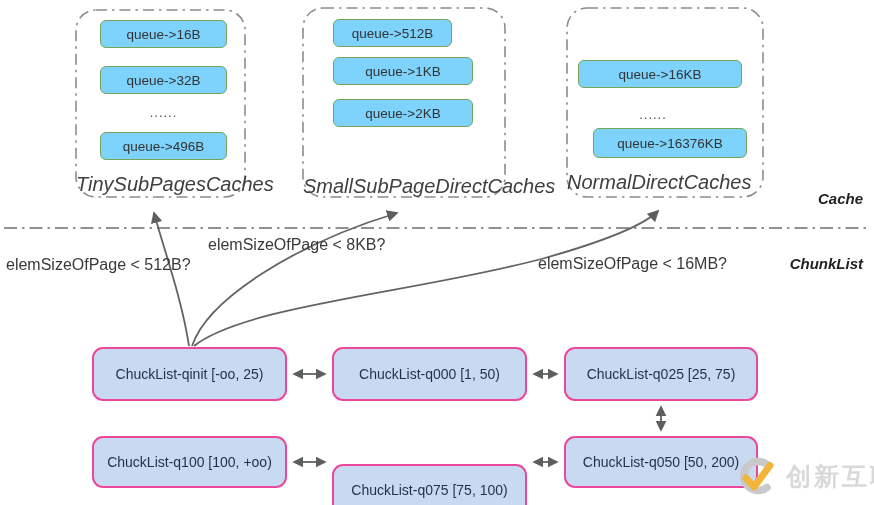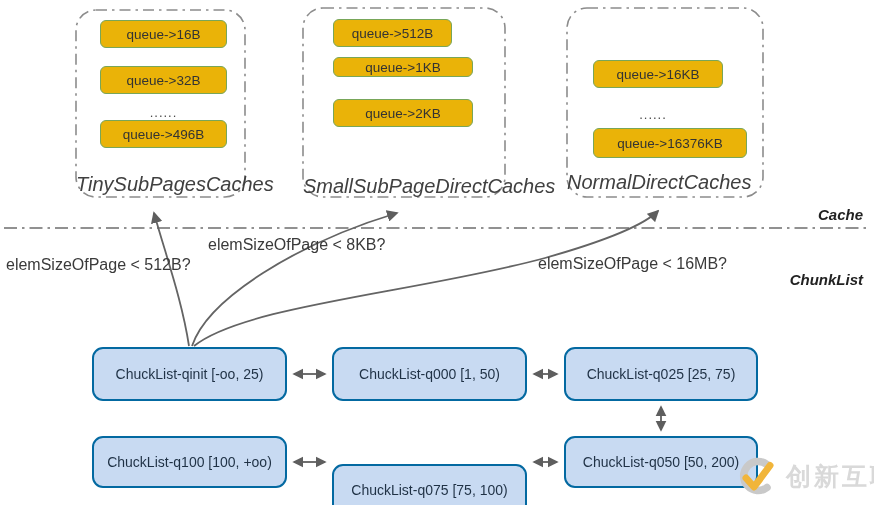--- a/index.html
+++ b/index.html
@@ -3,43 +3,42 @@
 <meta charset="utf-8">
 <style>
   html,body{margin:0;padding:0;background:#ffffff;}
   .canvas{
     position:relative;width:874px;height:505px;background:#ffffff;overflow:hidden;
     font-family:"Liberation Sans", sans-serif;
   }
   .layer{position:absolute;left:0;top:0;}
   .qbox{
     position:absolute;box-sizing:border-box;
-    background:#eab308;border:1.5px solid #78a659;border-radius:6px;
+    background:#7dd3fc;border:1.5px solid #78a659;border-radius:6px;
     display:flex;align-items:center;justify-content:center;
     font-size:13.5px;color:#333333;
   }
   .dots{
     position:absolute;display:flex;align-items:center;justify-content:center;
     font-size:13px;color:#4a4a4a;letter-spacing:1px;
   }
   .cache-label{
     position:absolute;font-style:italic;font-size:20px;color:#404040;
     text-align:left;
   }
   .node{
     position:absolute;box-sizing:border-box;
-    background:#c8daf2;border:2px solid #0369a1;border-radius:11px;
+    background:#c8daf2;border:2px solid #ec4899;border-radius:11px;
     display:flex;align-items:center;justify-content:center;
     font-size:14px;color:#1f3145;
   }
   .cond{position:absolute;font-size:16px;color:#3a3a3a;white-space:nowrap;}
   .seclabel{
     position:absolute;font-weight:bold;font-style:italic;font-size:15px;color:#222222;
     white-space:nowrap;
-    margin-top:16px;
   }
   .watermark{
     position:absolute;left:733px;top:453px;display:flex;align-items:center;gap:7px;
   }
   .watermark-text{
     font-size:25px;font-weight:bold;color:#d9d9d9;letter-spacing:3px;white-space:nowrap;
   }
 </style>
 </head>
 <body>
@@ -66,29 +65,29 @@
     <line x1="294" y1="374" x2="325" y2="374" stroke="#555555" stroke-width="1.7" marker-start="url(#arrowhead)" marker-end="url(#arrowhead)"></line>
     <line x1="534" y1="374" x2="557" y2="374" stroke="#555555" stroke-width="1.7" marker-start="url(#arrowhead)" marker-end="url(#arrowhead)"></line>
     <line x1="294" y1="462" x2="325" y2="462" stroke="#555555" stroke-width="1.7" marker-start="url(#arrowhead)" marker-end="url(#arrowhead)"></line>
     <line x1="534" y1="462" x2="557" y2="462" stroke="#555555" stroke-width="1.7" marker-start="url(#arrowhead)" marker-end="url(#arrowhead)"></line>
     <line x1="661" y1="407" x2="661" y2="430" stroke="#555555" stroke-width="1.7" marker-start="url(#arrowhead)" marker-end="url(#arrowhead)"></line>
   </svg>
 
   <div class="qbox" style="left:100px;top:20px;width:127px;height:28px">queue-&gt;16B</div>
   <div class="qbox" style="left:100px;top:66px;width:127px;height:28px">queue-&gt;32B</div>
   <div class="dots" style="left:100px;top:103px;width:127px;height:18px">......</div>
-  <div class="qbox" style="left:100px;top:120px;width:127px;height:28px">queue-&gt;496B</div>
+  <div class="qbox" style="left:100px;top:132px;width:127px;height:28px">queue-&gt;496B</div>
   <div class="cache-label" style="left:76px;top:173px;width:169px">TinySubPagesCaches</div>
 
   <div class="qbox" style="left:333px;top:19px;width:119px;height:28px">queue-&gt;512B</div>
-  <div class="qbox" style="left:333px;top:57px;width:140px;height:20px">queue-&gt;1KB</div>
+  <div class="qbox" style="left:333px;top:57px;width:140px;height:28px">queue-&gt;1KB</div>
   <div class="qbox" style="left:333px;top:99px;width:140px;height:28px">queue-&gt;2KB</div>
   <div class="cache-label" style="left:303px;top:175px;width:202px">SmallSubPageDirectCaches</div>
 
-  <div class="qbox" style="left:593px;top:60px;width:130px;height:28px">queue-&gt;16KB</div>
+  <div class="qbox" style="left:578px;top:60px;width:164px;height:28px">queue-&gt;16KB</div>
   <div class="dots" style="left:593px;top:105px;width:120px;height:18px">......</div>
   <div class="qbox" style="left:593px;top:128px;width:154px;height:30px">queue-&gt;16376KB</div>
   <div class="cache-label" style="left:567px;top:171px;width:196px">NormalDirectCaches</div>
 
   <div class="cond" style="left:6px;top:256px">elemSizeOfPage &lt; 512B?</div>
   <div class="cond" style="left:208px;top:236px">elemSizeOfPage &lt; 8KB?</div>
   <div class="cond" style="left:538px;top:255px">elemSizeOfPage &lt; 16MB?</div>
 
   <div class="seclabel" style="right:11px;top:190px">Cache</div>
   <div class="seclabel" style="right:11px;top:255px">ChunkList</div>

